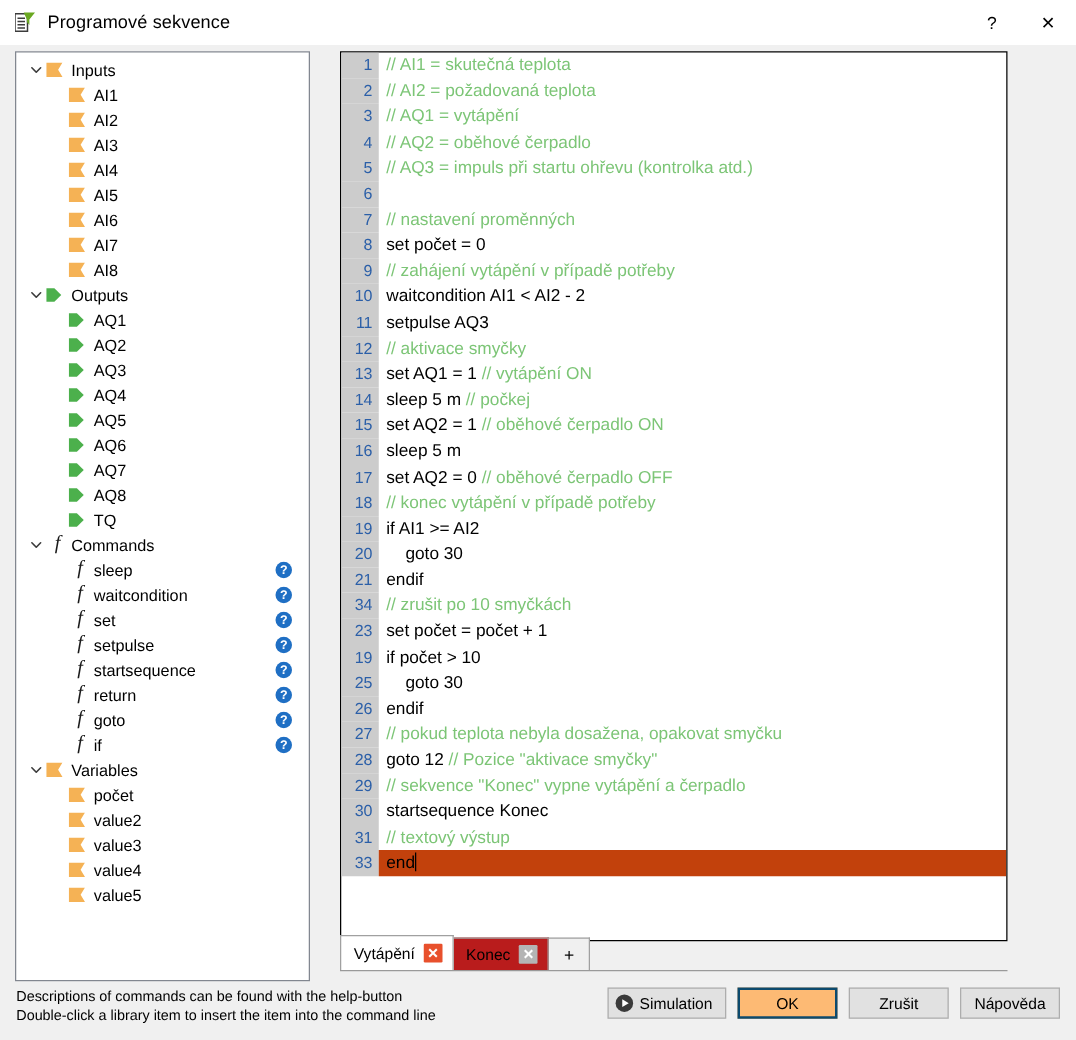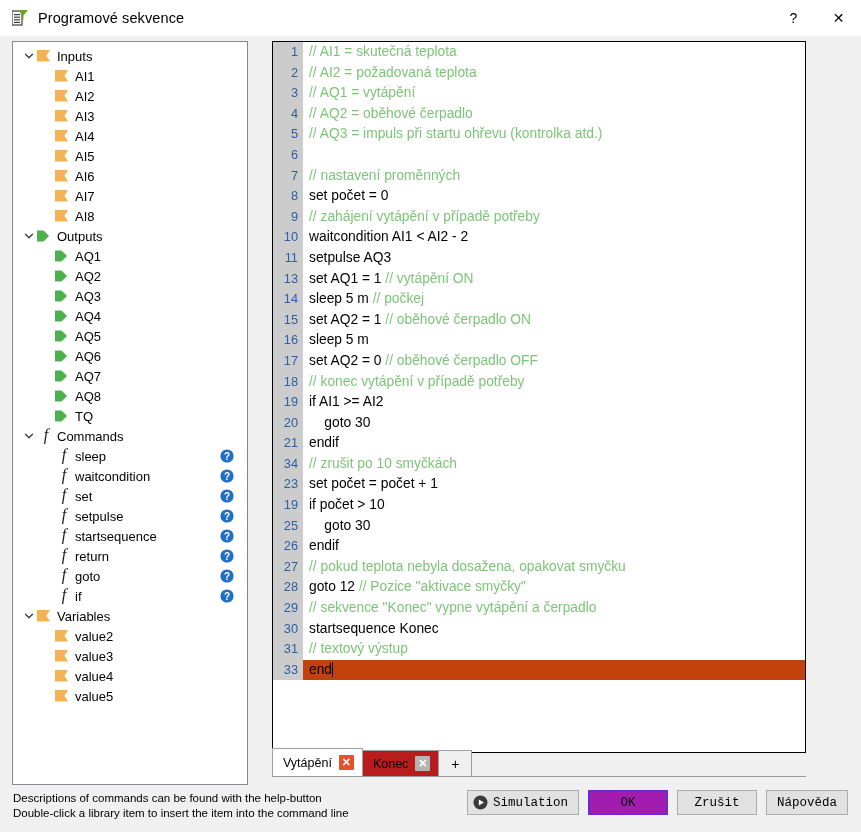--- a/index.html
+++ b/index.html
@@ -198,23 +198,23 @@
   .btn {
     height: 25px;
     min-width: 80px;
     background: #e1e1e1;
     border: 1px solid #adadad;
     font-size: 12.5px;
     color: #000;
     display: flex; align-items: center; justify-content: center;
     padding: 0 10px;
     cursor: default;
-    font-family: Liberation Mono, monospace;
-  }
-  .btn.primary { border: 2px solid #6d28d9; background: #a21caf; }
+    font-family: Liberation Sans, sans-serif;
+  }
+  .btn.primary { border: 2px solid #0c4a6e; background: #fdba74; }
   #btn-sim { min-width: 95px; gap: 5px; padding-left: 5px; }
   .playicon { width: 15px; height: 15px; flex: 0 0 auto; }
 </style>
 </head>
 <body>
 
 <div id="titlebar">
   <span id="app-icon">
     <svg width="16" height="18" viewBox="0 0 16 18">
       <rect x="0" y="2" width="10" height="14" fill="#ffffff" stroke="#3c3c3c" stroke-width="1.2"></rect>
@@ -483,20 +483,28 @@
             </svg>
           </span>
           <span class="tlabel">Variables</span>
         </div>
         <div class="trow lvl1">
           <span class="ticon">
             <svg width="14" height="12" viewBox="0 0 14 12">
               <path d="M0 0 L13 0 L9.5 5.8 L13 11.6 L0 11.6 Z" fill="#f5b255"></path>
             </svg>
           </span>
+          <span class="tlabel">počet</span>
+        </div>
+        <div class="trow lvl1">
+          <span class="ticon">
+            <svg width="14" height="12" viewBox="0 0 14 12">
+              <path d="M0 0 L13 0 L9.5 5.8 L13 11.6 L0 11.6 Z" fill="#f5b255"></path>
+            </svg>
+          </span>
           <span class="tlabel">value2</span>
         </div>
         <div class="trow lvl1">
           <span class="ticon">
             <svg width="14" height="12" viewBox="0 0 14 12">
               <path d="M0 0 L13 0 L9.5 5.8 L13 11.6 L0 11.6 Z" fill="#f5b255"></path>
             </svg>
           </span>
           <span class="tlabel">value3</span>
         </div>
@@ -556,20 +564,24 @@
         <div class="gutter">9</div>
         <div class="ctext"><span class="cmt">// zahájení vytápění v případě potřeby</span></div>
       </div>
       <div class="cline">
         <div class="gutter">10</div>
         <div class="ctext"><span>waitcondition AI1 &lt; AI2 - 2</span></div>
       </div>
       <div class="cline">
         <div class="gutter">11</div>
         <div class="ctext"><span>setpulse AQ3</span></div>
+      </div>
+      <div class="cline">
+        <div class="gutter">12</div>
+        <div class="ctext"><span class="cmt">// aktivace smyčky</span></div>
       </div>
       <div class="cline">
         <div class="gutter">13</div>
         <div class="ctext"><span>set AQ1 = 1 </span><span class="cmt">// vytápění ON</span></div>
       </div>
       <div class="cline">
         <div class="gutter">14</div>
         <div class="ctext"><span>sleep 5 m </span><span class="cmt">// počkej</span></div>
       </div>
       <div class="cline">

